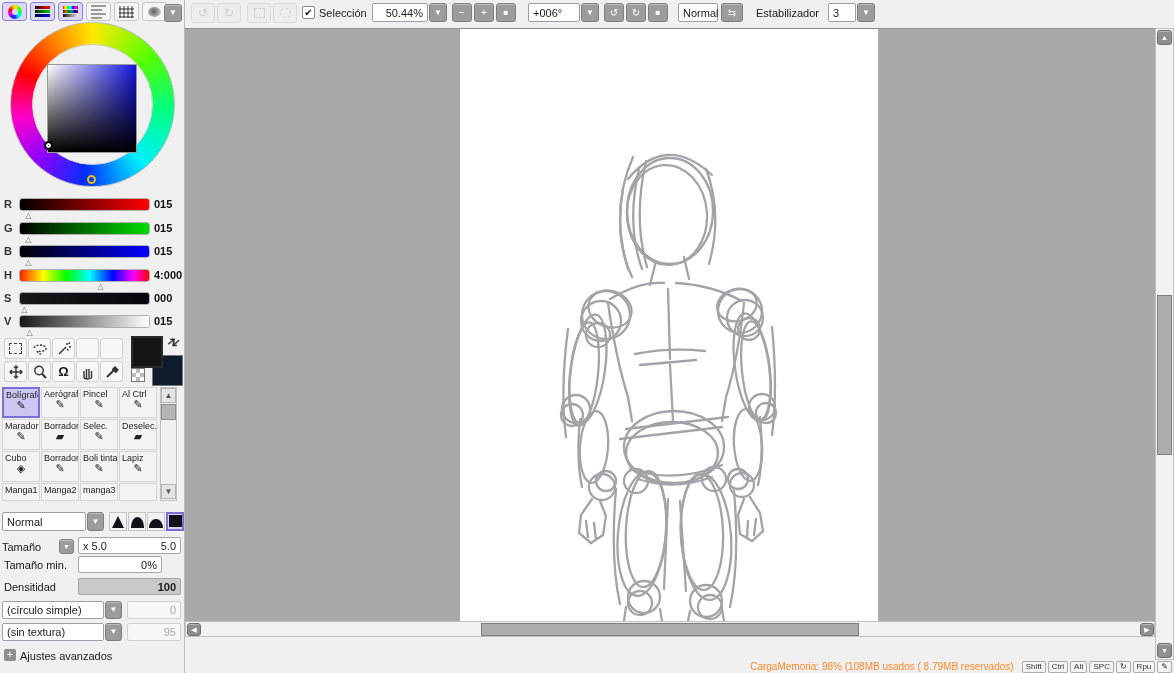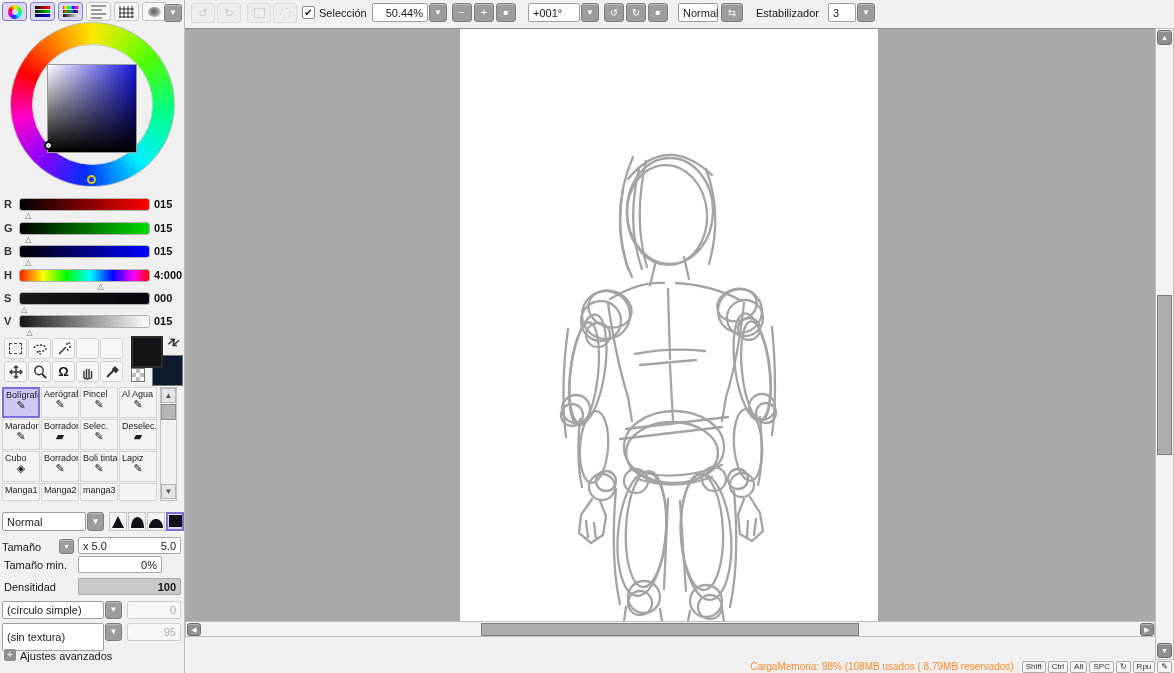--- a/index.html
+++ b/index.html
@@ -151,21 +151,21 @@
       <span>−</span>
     </div>
   <div class="graybtn" style="left:474px;top:3px;width:20px;height:19px;">
       <span>+</span>
     </div>
   <div class="graybtn" style="left:496px;top:3px;width:20px;height:19px;">
       <span style="font-size:8px;">■</span>
     </div>
 
   <div class="combo" style="left:528px;top:3px;width:52px;">
-      <span>+001°</span>
+      <span>+006°</span>
     </div>
   <div class="graybtn" style="left:581px;top:3px;width:18px;height:19px;">
       <span style="font-size:8px;">▼</span>
     </div>
   <div class="graybtn" style="left:604px;top:3px;width:20px;height:19px;">
       <span>↺</span>
     </div>
   <div class="graybtn" style="left:626px;top:3px;width:20px;height:19px;">
       <span>↻</span>
     </div>
@@ -302,21 +302,21 @@
     </div>
   <div class="bcell" style="left:41px;top:387px;">
       <span class="bl">Aerógraf</span>
       <span class="bi">✎</span>
     </div>
   <div class="bcell" style="left:80px;top:387px;">
       <span class="bl">Pincel</span>
       <span class="bi">✎</span>
     </div>
   <div class="bcell" style="left:119px;top:387px;">
-      <span class="bl">Al Agua</span>
+      <span class="bl">Al Ctrl</span>
       <span class="bi">✎</span>
     </div>
   <div class="bcell" style="left:2px;top:419px;">
       <span class="bl">Marador</span>
       <span class="bi">✎</span>
     </div>
   <div class="bcell" style="left:41px;top:419px;">
       <span class="bl">Borrador</span>
       <span class="bi">▰</span>
     </div>
@@ -404,21 +404,21 @@
   <div class="combo" style="left:2px;top:601px;width:102px;height:18px;">
       <span>(círculo simple)</span>
     </div>
   <div class="graybtn" style="left:105px;top:601px;width:17px;height:18px;">
       <span style="font-size:8px;">▼</span>
     </div>
   <div class="valbox gray" style="left:127px;top:601px;width:54px;height:18px;">
       <span class="rt">0</span>
     </div>
 
-  <div class="combo" style="left:2px;top:623px;width:102px;height:28px;">
+  <div class="combo" style="left:2px;top:623px;width:102px;height:18px;">
       <span>(sin textura)</span>
     </div>
   <div class="graybtn" style="left:105px;top:623px;width:17px;height:18px;">
       <span style="font-size:8px;">▼</span>
     </div>
   <div class="valbox gray" style="left:127px;top:623px;width:54px;height:18px;">
       <span class="rt">95</span>
     </div>
 
   <div class="abs" style="left:4px;top:649px;width:12px;height:12px;background:#8f8f8f;border-radius:2px;color:#fff;font-size:10px;line-height:11px;text-align:center;"><span>+</span></div>

